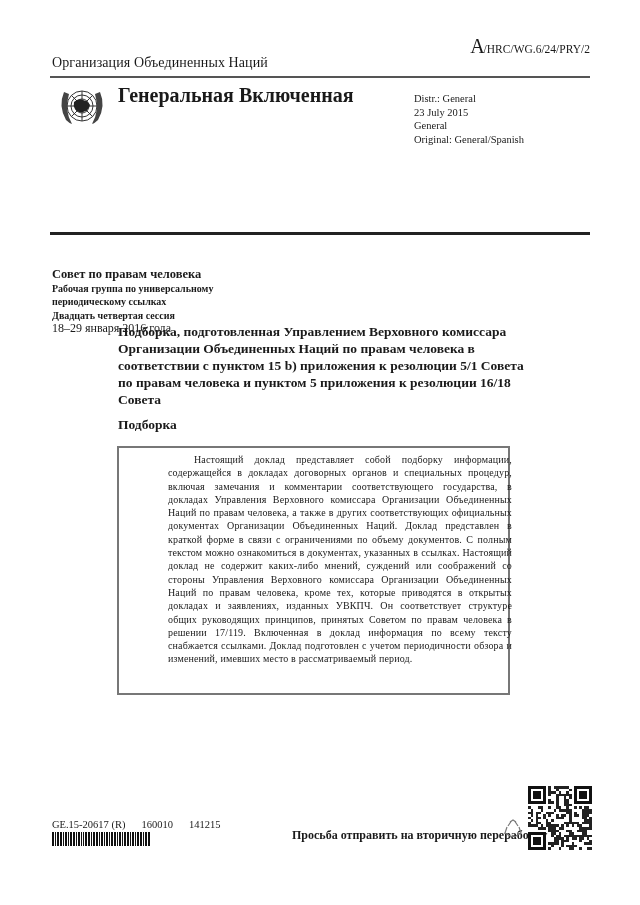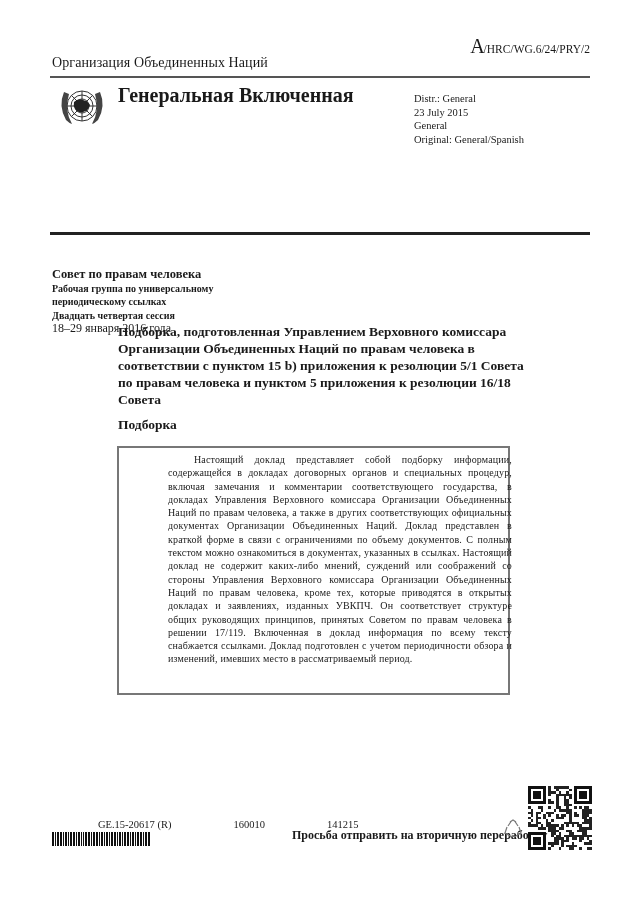--- a/index.html
+++ b/index.html
@@ -28,21 +28,21 @@
                font-weight: bold; line-height: 17px; }
   .country { left: 118px; top: 417px; font-size: 13.5px; font-weight: bold; }
 
   .summary-box { left: 117px; top: 446px; width: 393px; height: 249px;
                  border: 2px solid #777; box-sizing: border-box; }
   .summary-text { left: 144px; top: 453px; width: 344px; font-size: 10px;
                   line-height: 13.3px; text-align: justify; text-indent: 26px;
                   letter-spacing: 0.15px; margin-left: 24px; }
 
   .job-no { left: 52px; top: 819px; font-size: 10.5px; white-space: nowrap; }
-  .job-no span { margin-right: 16px; margin-left: 46px; }
+  .job-no span { margin-right: 16px; }
   .barcode { left: 52px; top: 832px; width: 108px; height: 14px; display: flex; }
   .barcode i { display: block; height: 100%; background: #111; margin-right: 1px; }
 
   .recycle-text { left: 292px; top: 828px; font-size: 12px; font-weight: bold; }
   .recycle-icon { left: 502px; top: 818px; width: 22px; height: 22px; }
   .qr { left: 528px; top: 786px; width: 64px; height: 64px; }
 </style>
 </head>
 <body>
 

